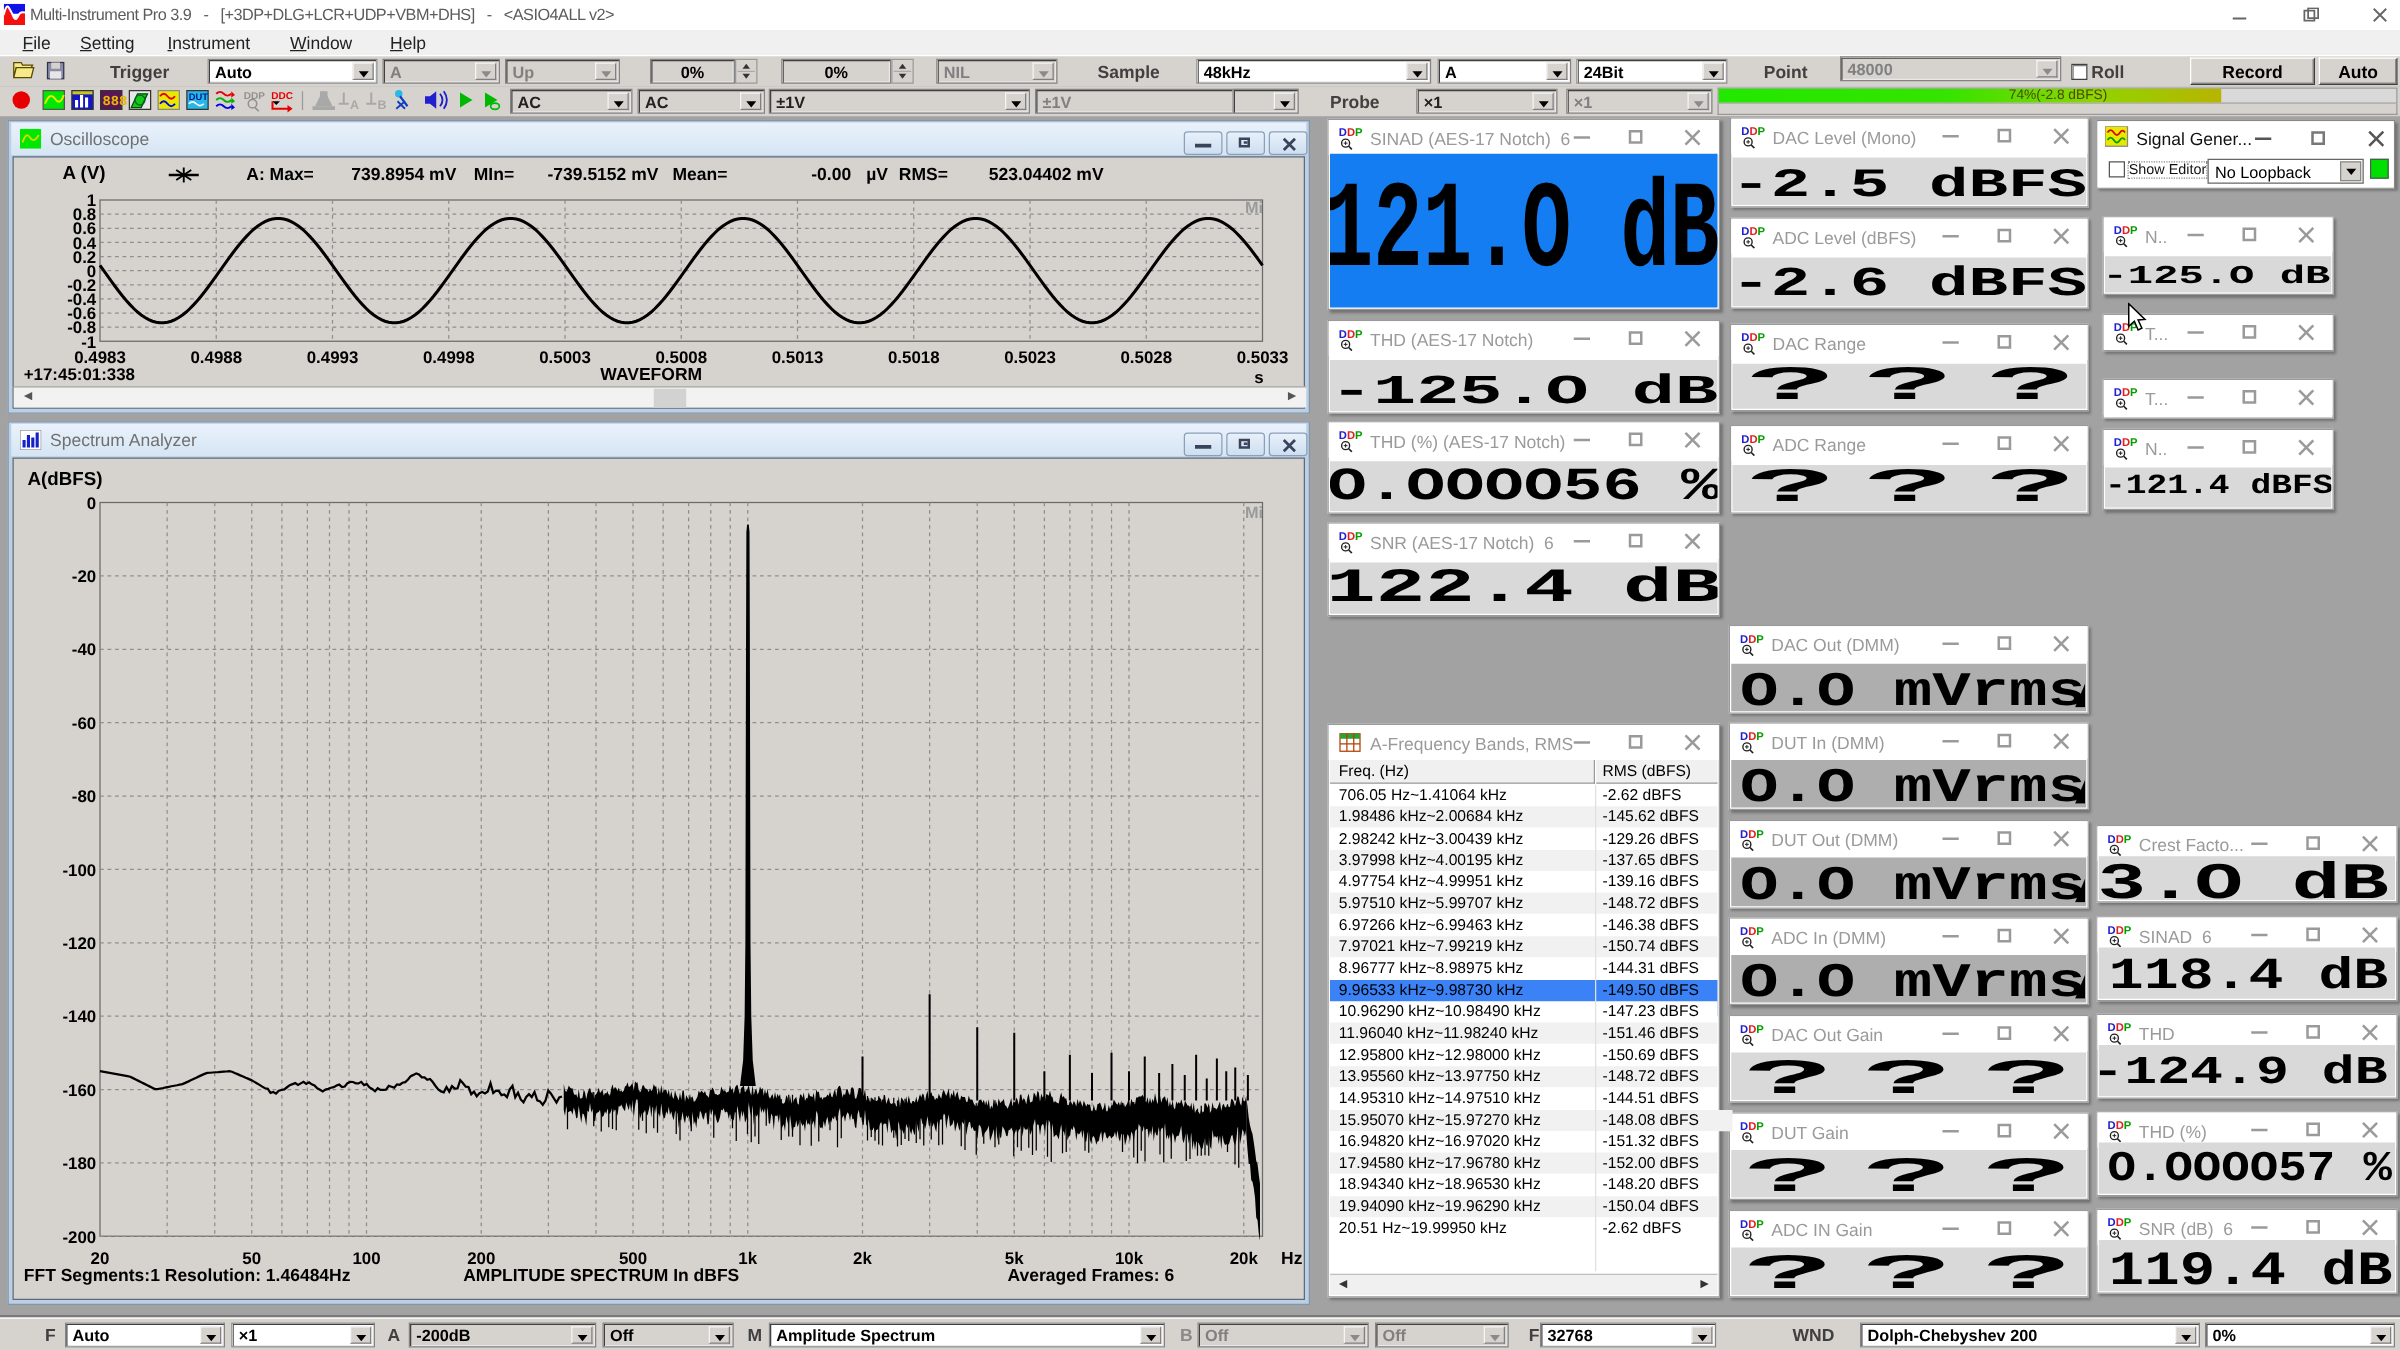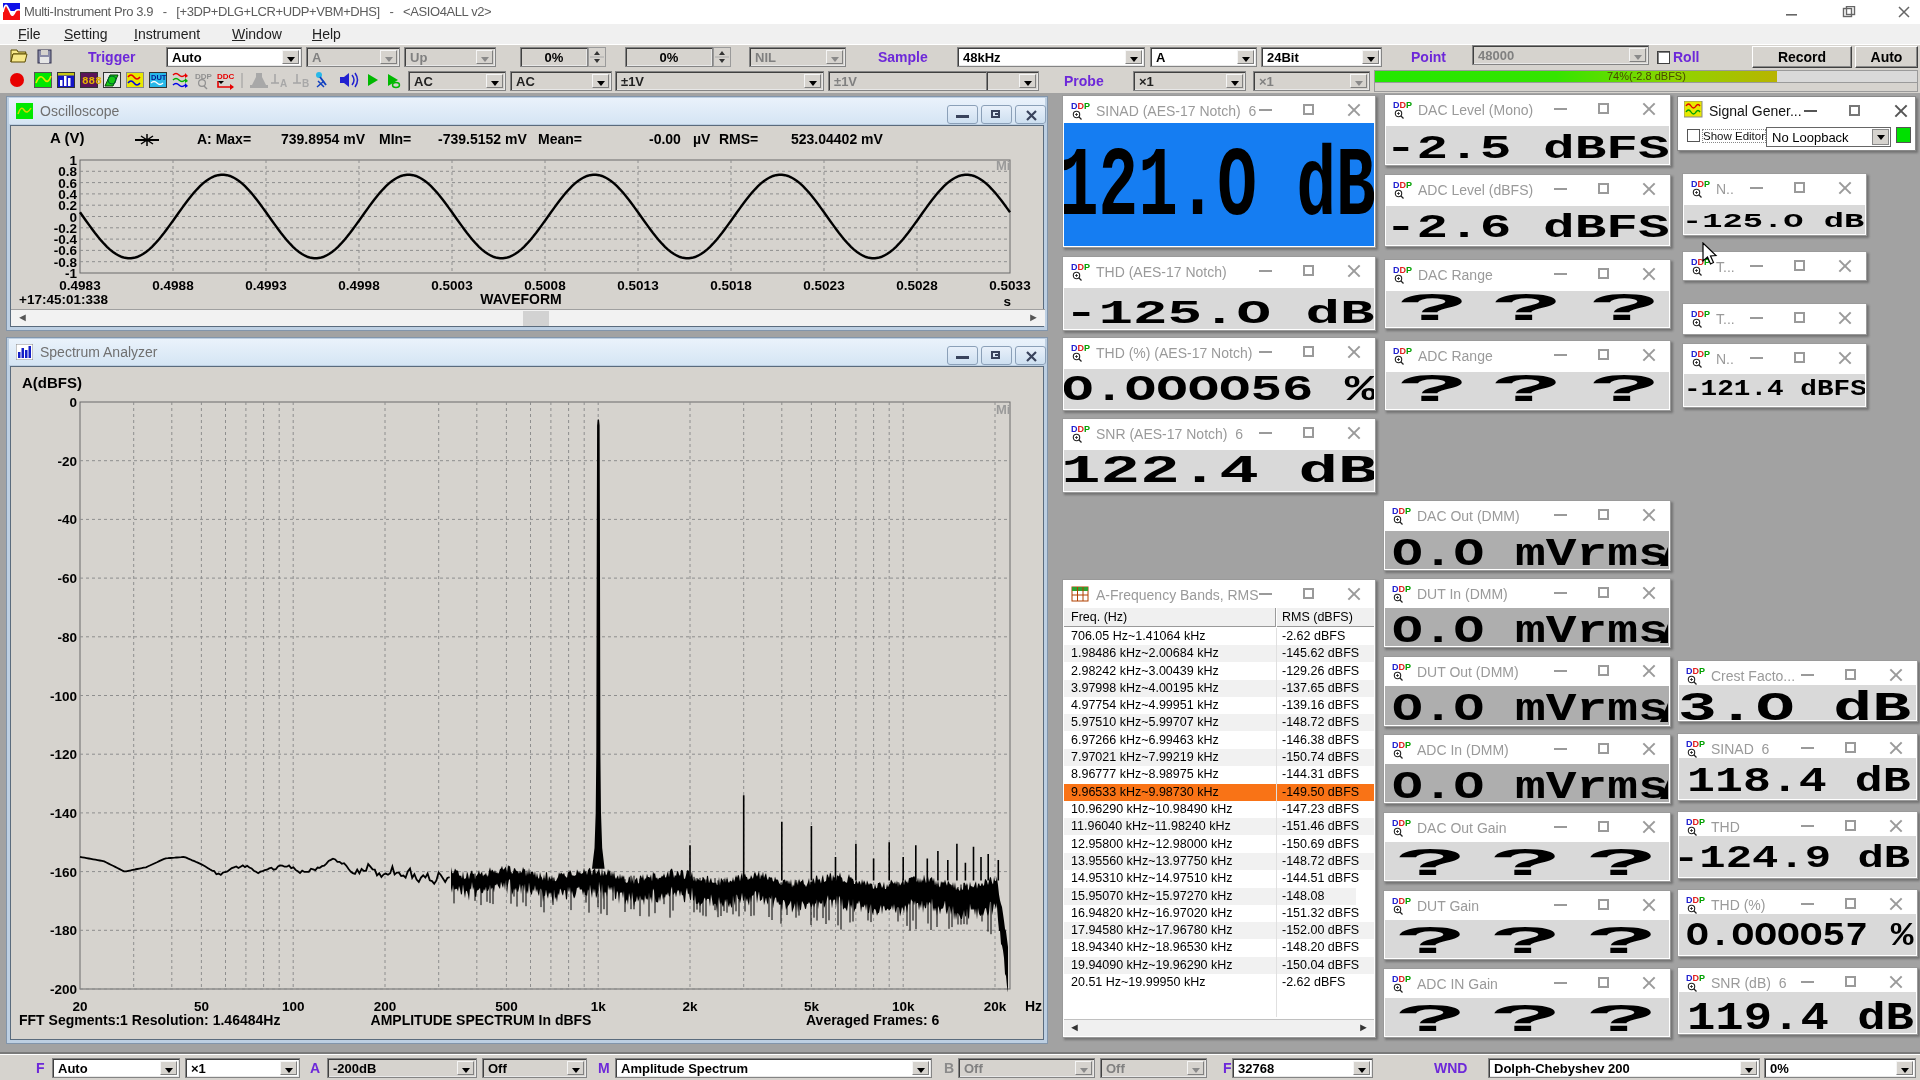--- a/index.html
+++ b/index.html
@@ -7,21 +7,21 @@
 .abs{position:absolute;}
 
 #titlebar{left:0;top:0;width:1920px;height:24px;background:#fff;}
 #titlebar .ttxt{position:absolute;left:26px;top:4px;font-size:15px;color:#5c5c5c;}
 #menubar{left:0;top:24px;width:1920px;height:20px;background:#f0f0f0;font-size:14px;color:#222;}
 #menubar span{position:absolute;top:2px;}
 #menubar u{text-decoration:underline;}
 .toolrow{left:0;width:1920px;background:#d6d3ce;}
 #row1{top:44px;height:25px;border-top:1px solid #fff;}
 #row2{top:69px;height:24px;}
-.blbl{font-weight:bold;font-size:14px;color:#6d28d9;}
+.blbl{font-weight:bold;font-size:14px;color:#404040;}
 
 .cmb{position:absolute;height:20px;background:#fff;border:1px solid #848484;box-shadow:inset 1px 1px 0 #404040, inset -1px -1px 0 #e8e8e8;font-size:13px;font-weight:bold;}
 .cmb .txt{position:absolute;left:5px;top:2px;white-space:nowrap;}
 .cmb .arw{position:absolute;right:2px;top:2px;bottom:2px;width:17px;background:#d6d3ce;border:1px solid #808080;border-top-color:#f5f5f5;border-left-color:#f5f5f5;}
 .cmb .arw:after{content:"";position:absolute;left:4px;top:6px;border:4px solid transparent;border-top:5px solid #000;}
 .cmb.gray{background:#d6d3ce;}
 
 .cmb.graytxt .arw:after{border-top-color:#8a8a8a;}
 .cmb.graytxt .txt{color:#808080;}
 
@@ -919,21 +919,21 @@
           <span style="position:absolute;left:218px;top:1px;">-146.38 dBFS</span>
         </div>
         <div style="position:absolute;left:0;top:121px;width:310px;height:17px;background:#f1f1f1;">
           <span style="position:absolute;left:7px;top:1px;">7.97021 kHz~7.99219 kHz</span>
           <span style="position:absolute;left:218px;top:1px;">-150.74 dBFS</span>
         </div>
         <div style="position:absolute;left:0;top:138px;width:310px;height:17px;background:#ffffff;">
           <span style="position:absolute;left:7px;top:1px;">8.96777 kHz~8.98975 kHz</span>
           <span style="position:absolute;left:218px;top:1px;">-144.31 dBFS</span>
         </div>
-        <div style="position:absolute;left:0;top:156px;width:310px;height:29px;background:#f97316;">
+        <div style="position:absolute;left:0;top:156px;width:310px;height:29px;background:#3b82f6;">
           <span style="position:absolute;left:7px;top:1px;">9.96533 kHz~9.98730 kHz</span>
           <span style="position:absolute;left:218px;top:1px;">-149.50 dBFS</span>
         </div>
         <div style="position:absolute;left:0;top:173px;width:310px;height:17px;background:#ffffff;">
           <span style="position:absolute;left:7px;top:1px;">10.96290 kHz~10.98490 kHz</span>
           <span style="position:absolute;left:218px;top:1px;">-147.23 dBFS</span>
         </div>
         <div style="position:absolute;left:0;top:190px;width:310px;height:17px;background:#f1f1f1;">
           <span style="position:absolute;left:7px;top:1px;">11.96040 kHz~11.98240 kHz</span>
           <span style="position:absolute;left:218px;top:1px;">-151.46 dBFS</span>
@@ -943,21 +943,21 @@
           <span style="position:absolute;left:218px;top:1px;">-150.69 dBFS</span>
         </div>
         <div style="position:absolute;left:0;top:225px;width:310px;height:17px;background:#f1f1f1;">
           <span style="position:absolute;left:7px;top:1px;">13.95560 kHz~13.97750 kHz</span>
           <span style="position:absolute;left:218px;top:1px;">-148.72 dBFS</span>
         </div>
         <div style="position:absolute;left:0;top:242px;width:310px;height:17px;background:#ffffff;">
           <span style="position:absolute;left:7px;top:1px;">14.95310 kHz~14.97510 kHz</span>
           <span style="position:absolute;left:218px;top:1px;">-144.51 dBFS</span>
         </div>
-        <div style="position:absolute;left:0;top:260px;width:292px;height:17px;background:#f1f1f1;">
+        <div style="position:absolute;left:0;top:260px;width:322px;height:17px;background:#f1f1f1;">
           <span style="position:absolute;left:7px;top:1px;">15.95070 kHz~15.97270 kHz</span>
           <span style="position:absolute;left:218px;top:1px;">-148.08 dBFS</span>
         </div>
         <div style="position:absolute;left:0;top:277px;width:310px;height:17px;background:#ffffff;">
           <span style="position:absolute;left:7px;top:1px;">16.94820 kHz~16.97020 kHz</span>
           <span style="position:absolute;left:218px;top:1px;">-151.32 dBFS</span>
         </div>
         <div style="position:absolute;left:0;top:294px;width:310px;height:17px;background:#f1f1f1;">
           <span style="position:absolute;left:7px;top:1px;">17.94580 kHz~17.96780 kHz</span>
           <span style="position:absolute;left:218px;top:1px;">-152.00 dBFS</span>

